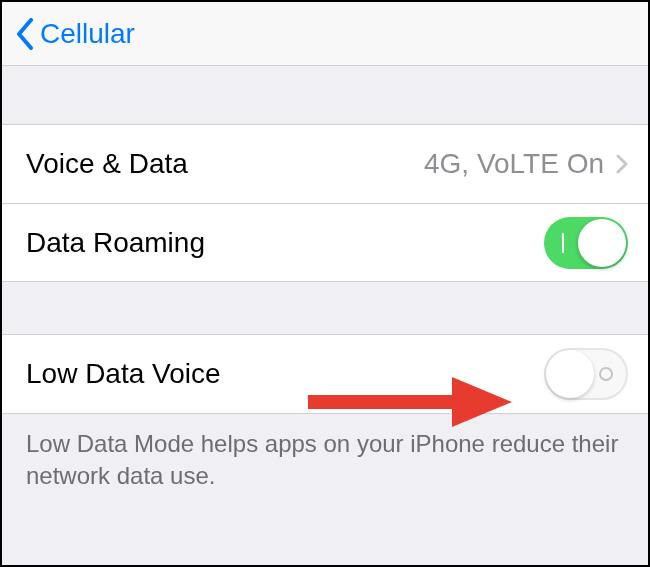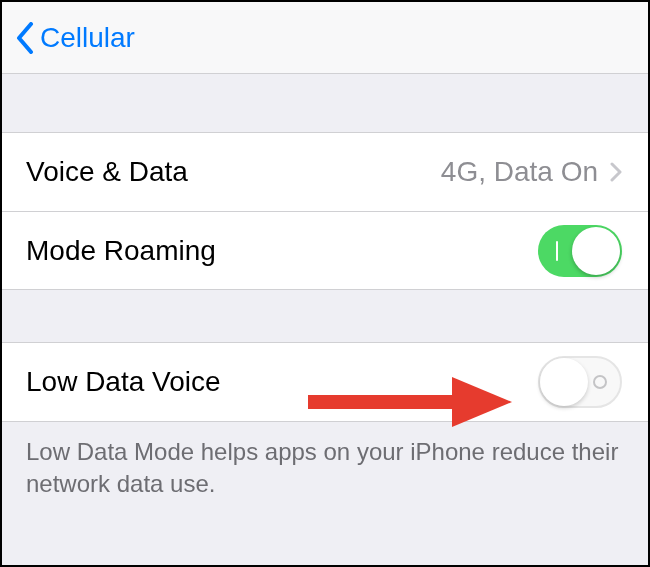--- a/index.html
+++ b/index.html
@@ -6,21 +6,21 @@
     body {
       width: 650px;
       height: 567px;
       font-family: -apple-system, "Helvetica Neue", Helvetica, Arial, sans-serif;
       background: #fff;
       border: 2px solid #000;
       position: relative;
     }
     
     .navbar {
-      height: 72px;
+      height: 64px;
       background: #f8f8f9;
       border-bottom: 1px solid #d0d0d3;
       display: flex;
       align-items: center;
       padding-left: 14px;
     }
     .back-btn {
       display: flex;
       align-items: center;
       gap: 6px;
@@ -34,21 +34,21 @@
     
     .gap1 { height: 59px; background: #efeff4; border-bottom: 1px solid #d0d0d3; }
     .gap2 { height: 54px; background: #efeff4; border-top: 1px solid #d0d0d3; border-bottom: 1px solid #d0d0d3; }
 
     
     .row {
       background: #fff;
       height: 78px;
       display: flex;
       align-items: center;
-      padding: 0 26px 0 24px;
+      padding: 0 20px 0 24px;
       font-size: 28px;
       line-height: 1.2;
       color: #000;
     }
     .row + .row { border-top: 1px solid #d0d0d3; }
     .row-label { flex: none; }
     .row-spacer { flex: 1; }
     .row-value { color: #8e8e93; font-size: 28px; margin-right: 12px; }
     .disclosure svg { width: 12px; height: 20px; display: block; }
     .disclosure { color: #c7c7cc; }
@@ -107,29 +107,29 @@
     </span>
     <span>Cellular</span>
   </div>
 </div>
 
 <div class="gap1"></div>
 
 <div class="row">
   <span class="row-label">Voice &amp; Data</span>
   <span class="row-spacer"></span>
-  <span class="row-value">4G, Data On</span>
+  <span class="row-value">4G, VoLTE On</span>
   <span class="disclosure">
     <svg viewBox="0 0 12 20">
       <polyline points="2,2 10,10 2,18" fill="none" stroke="#c7c7cc" stroke-width="3" stroke-linecap="round" stroke-linejoin="round"></polyline>
     </svg>
   </span>
 </div>
 <div class="row">
-  <span class="row-label">Mode Roaming</span>
+  <span class="row-label">Data Roaming</span>
   <span class="row-spacer"></span>
   <div class="toggle on">
     <span class="tick"></span>
     <span class="knob"></span>
   </div>
 </div>
 
 <div class="gap2"></div>
 
 <div class="row">

